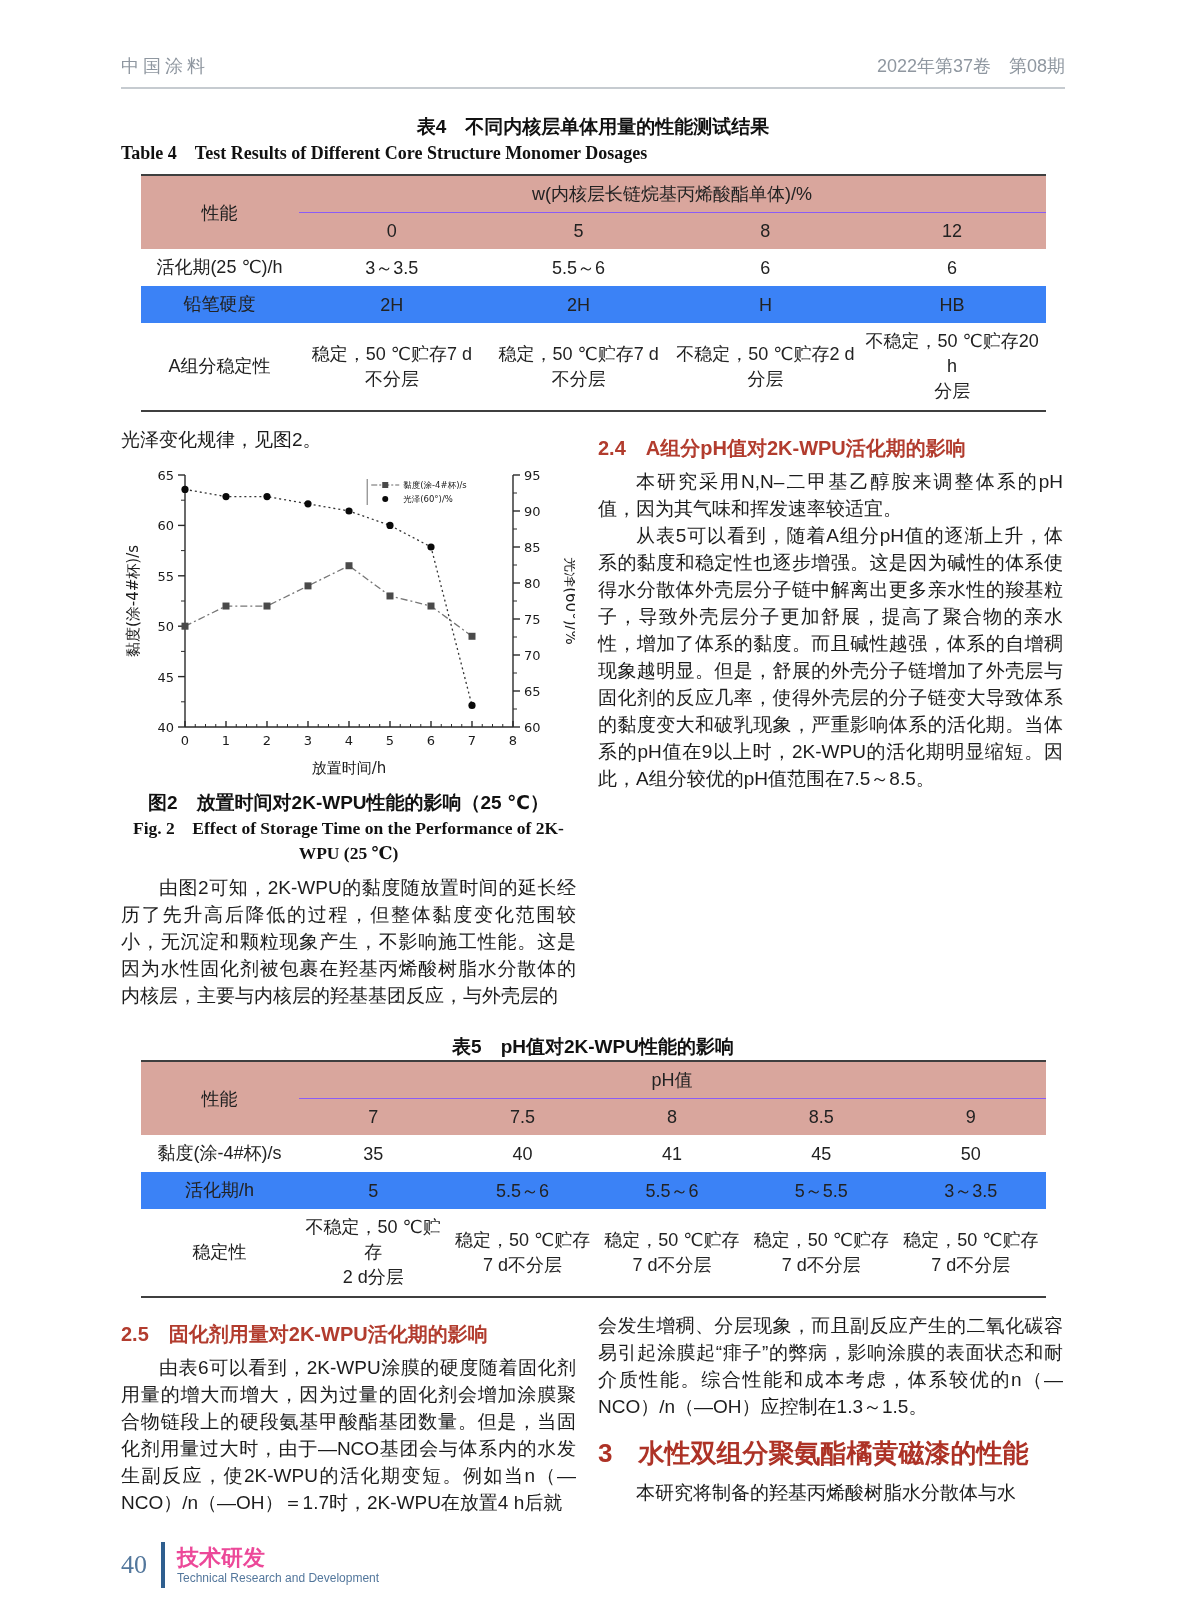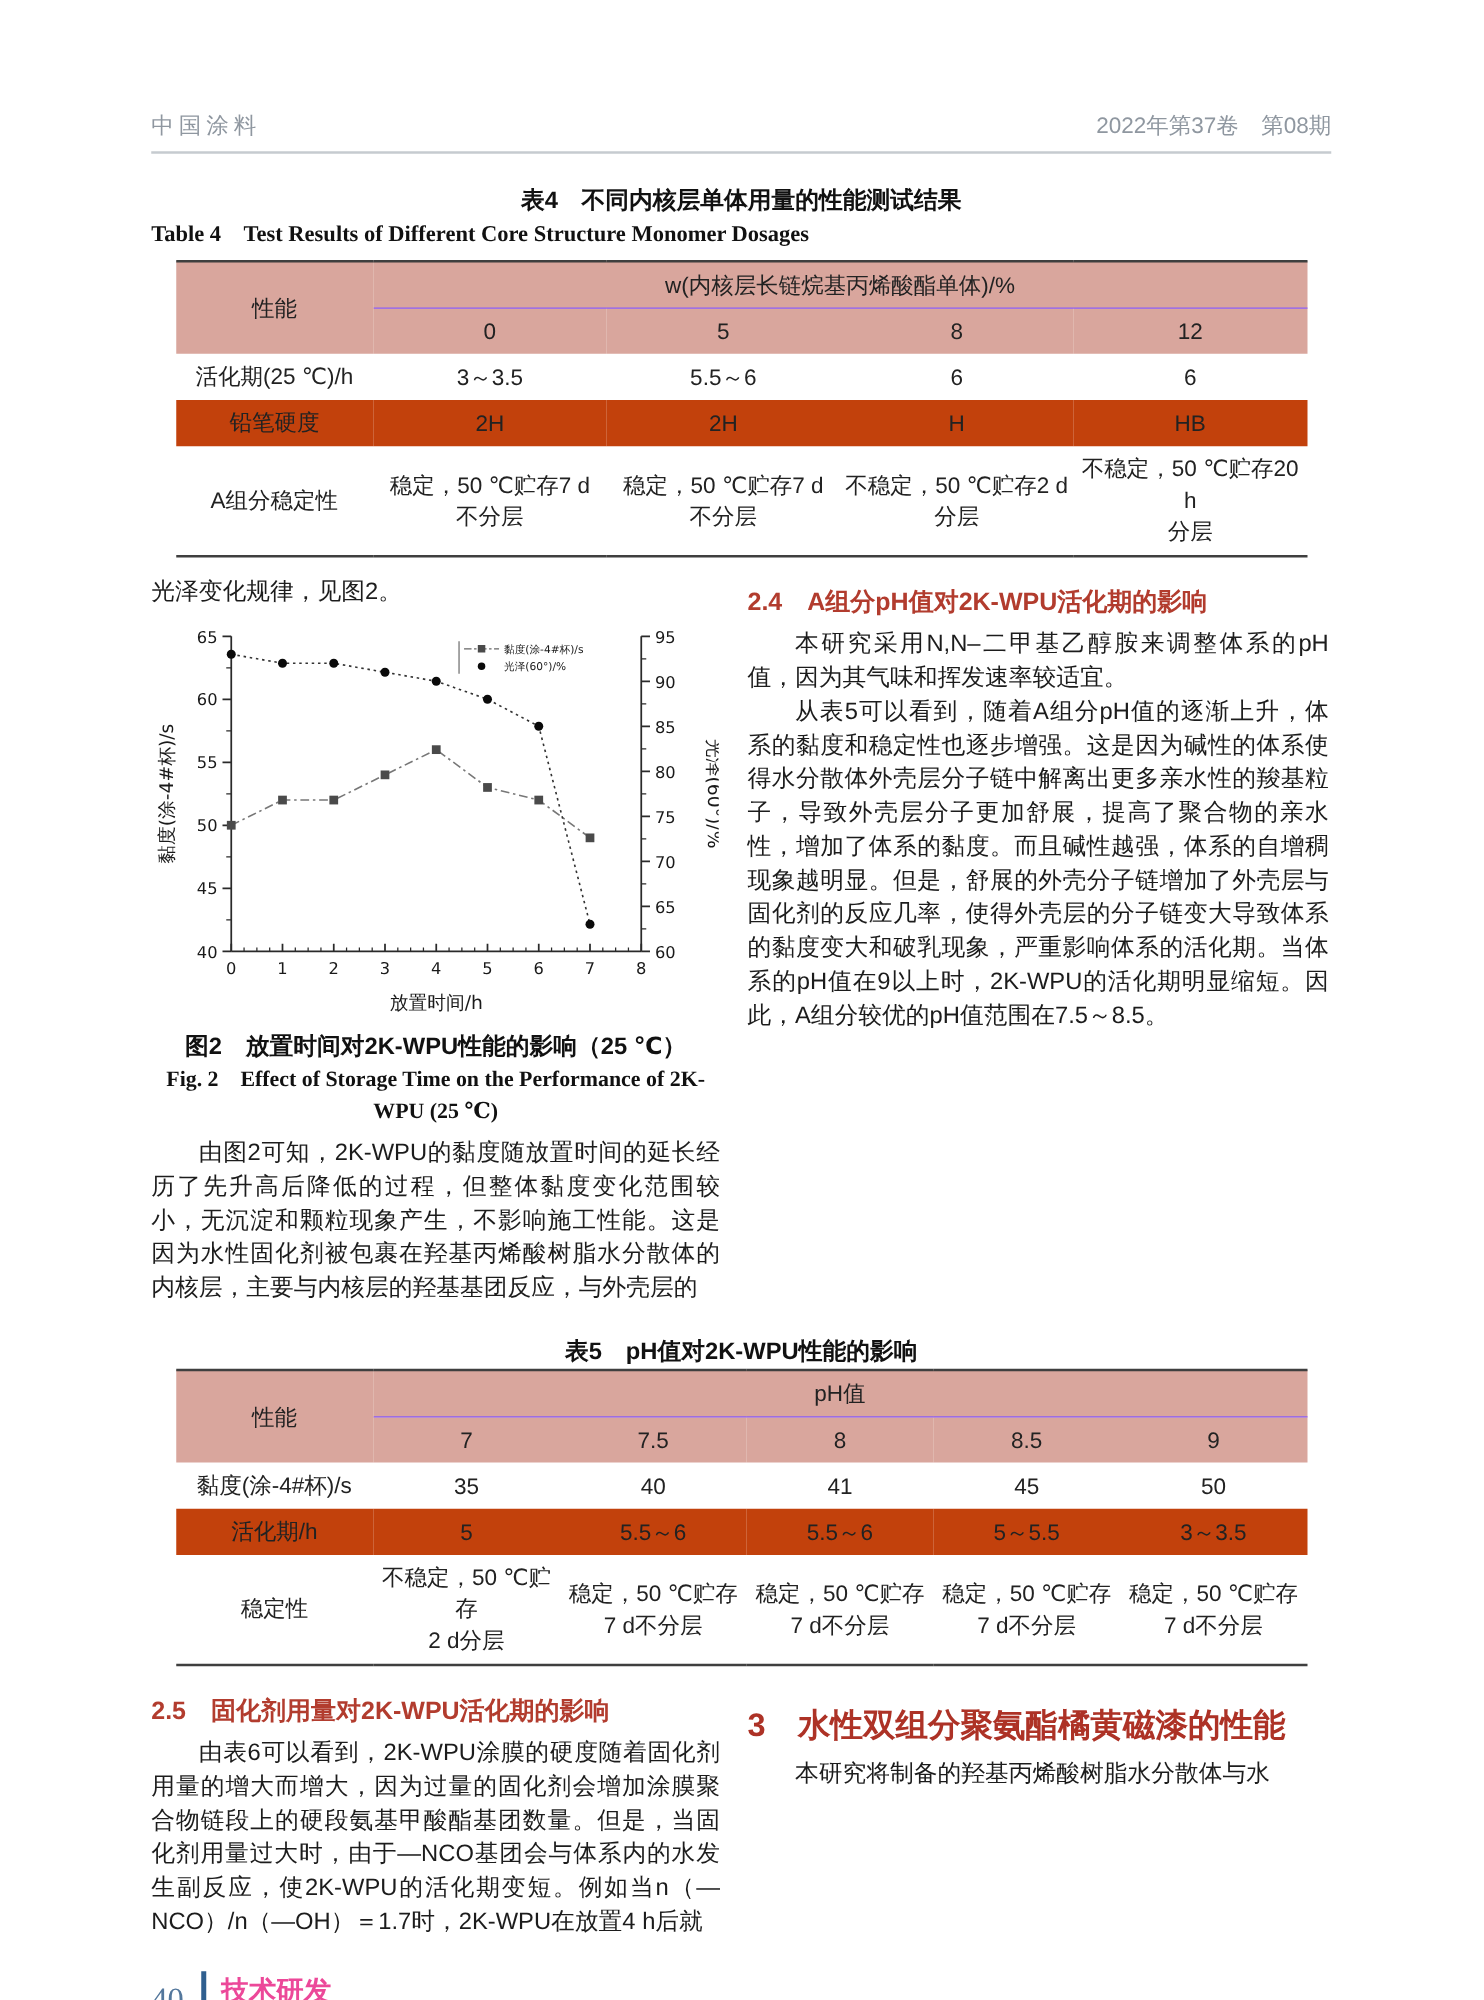--- a/index.html
+++ b/index.html
@@ -1,20 +1,20 @@
 <!DOCTYPE html>
 <html><head>
 <meta charset="utf-8">
 <style>
   html,body{margin:0;padding:0;background:#ffffff;}
   .page{
     position:relative;
     width:1187px;height:1600px;
     box-sizing:border-box;
-    padding:88px 122px 0 121px;
+    padding:54px 122px 0 121px;
     overflow:hidden;
     background:#ffffff;
     font-family:"Liberation Sans","DejaVu Sans",sans-serif;
     color:#1c1c1c;
   }
   
   .hdr{
     display:flex;justify-content:space-between;align-items:flex-end;
     font-size:18px;color:#8f97a0;
     padding-bottom:9px;border-bottom:2px solid #c6cbd0;
@@ -29,21 +29,21 @@
     width:905px;margin:0 auto;border-collapse:collapse;table-layout:fixed;
     border-top:2px solid #3f3f3f;border-bottom:2px solid #3f3f3f;
     font-size:18px;color:#222;
   }
   table.tbl th,table.tbl td{
     text-align:center;vertical-align:middle;font-weight:normal;
     padding:6px 4px;line-height:24px;
   }
   table.tbl thead th{background:#d9a69d;}
   table.tbl th.span-h{border-bottom:1px solid #8b5cf6;}
-  table.tbl tr.stripe td{background:#c2410c;}
+  table.tbl tr.stripe td{background:#3b82f6;}
   table.tbl td.prewrap,table.tbl td.lbl{line-height:25px;}
   .prewrap{white-space:pre-line;}
   col.propcol{width:158px;}
   
   .cols{display:flex;gap:22px;margin-top:14px;}
   .col-left{width:455px;}
   .col-right{width:465px;}
   p.body{font-size:19px;line-height:27px;text-align:justify;margin:0;}
   p.indent{text-indent:2em;}
   .red-h{color:#b23c2e;font-size:20px;font-weight:bold;margin:9px 0 6px;line-height:27px;}
@@ -313,20 +313,21 @@
       </tbody>
     </table>
   </div>
 
   <div class="cols">
     <div class="col-left">
       <div class="red-h">2.5　固化剂用量对2K-WPU活化期的影响</div>
       <p class="body indent">由表6可以看到，2K-WPU涂膜的硬度随着固化剂用量的增大而增大，因为过量的固化剂会增加涂膜聚合物链段上的硬段氨基甲酸酯基团数量。但是，当固化剂用量过大时，由于—NCO基团会与体系内的水发生副反应，使2K-WPU的活化期变短。例如当n（—NCO）/n（—OH）＝1.7时，2K-WPU在放置4 h后就</p>
     </div>
     <div class="col-right">
+      <p class="body">会发生增稠、分层现象，而且副反应产生的二氧化碳容易引起涂膜起“痱子”的弊病，影响涂膜的表面状态和耐介质性能。综合性能和成本考虑，体系较优的n（—NCO）/n（—OH）应控制在1.3～1.5。</p>
       <div class="big-red">3　水性双组分聚氨酯橘黄磁漆的性能</div>
       <p class="body indent">本研究将制备的羟基丙烯酸树脂水分散体与水</p>
     </div>
   </div>
 
   <div class="ftr">
     <span class="pageno">40</span>
     <span class="bar"></span>
     <span>
       <div class="cn">技术研发</div>

